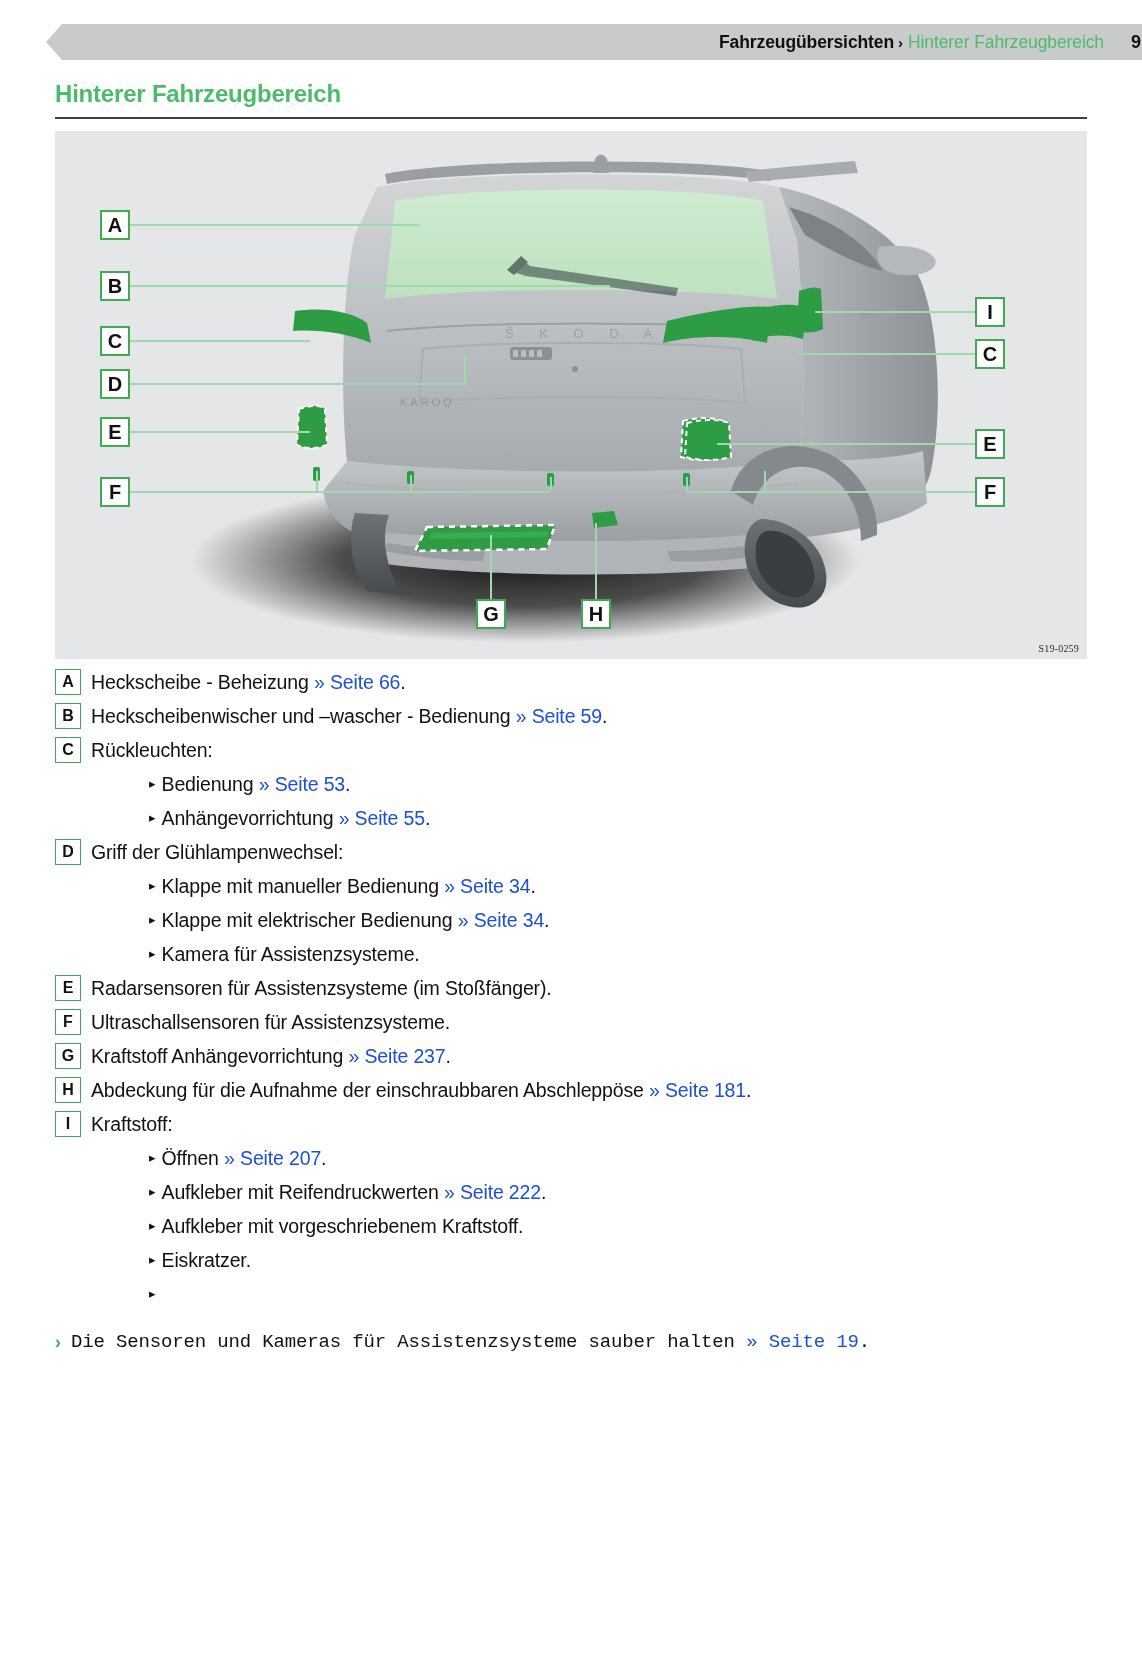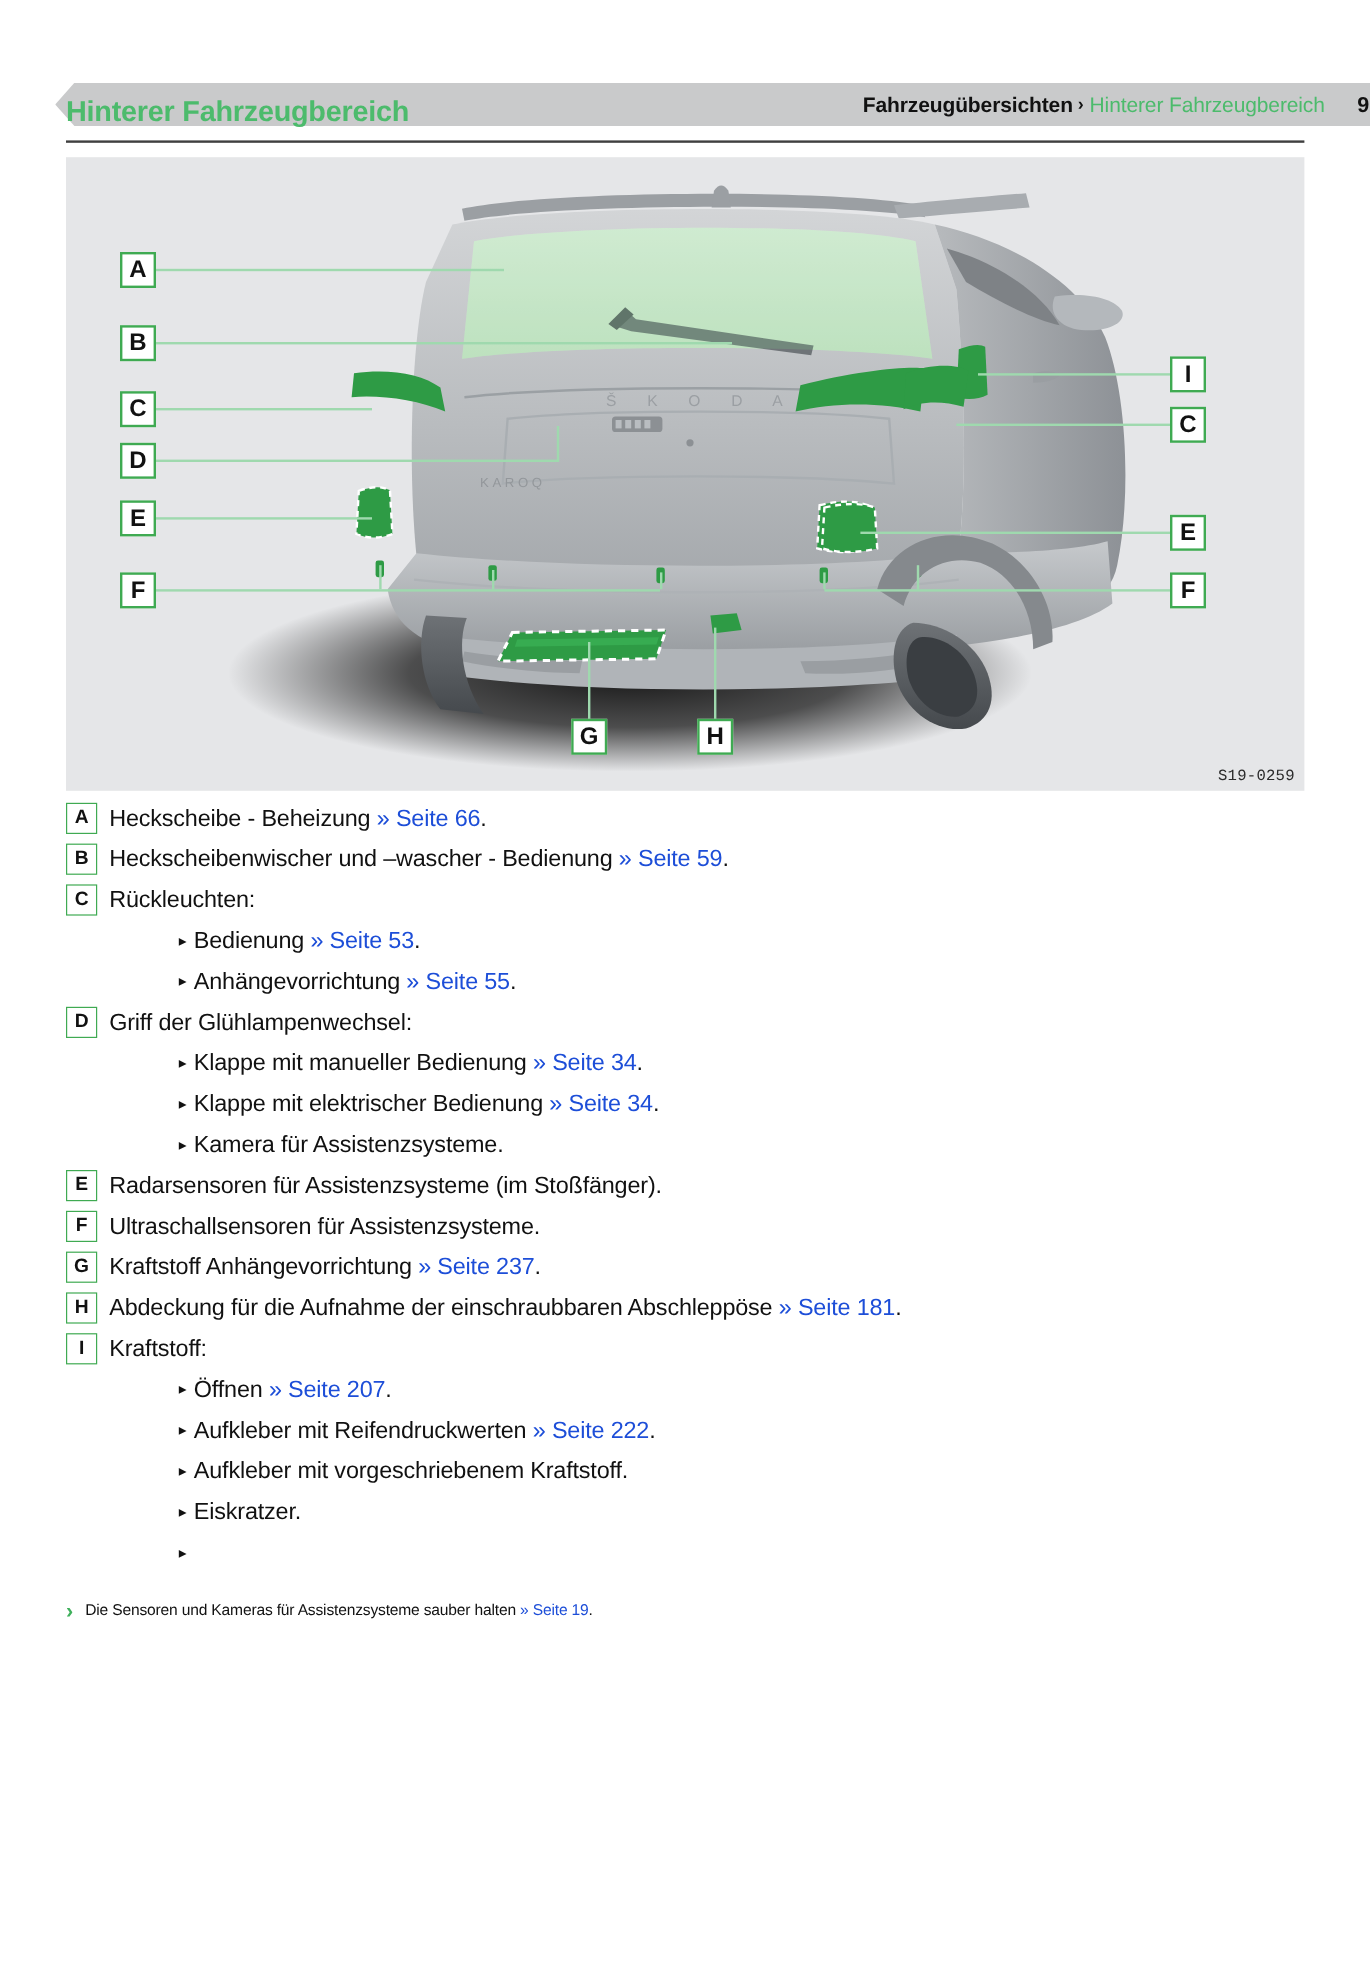--- a/index.html
+++ b/index.html
@@ -14,21 +14,21 @@
     position: relative;
     width: 1142px; height: 1654px;
     background: #ffffff;
     overflow: hidden;
   }
 
   
   .header-bar {
     position: absolute;
     left: 0; top: 24px;
-    width: 1142px; height: 36px; margin-top: 45px;
+    width: 1142px; height: 36px;
   }
   .header-shape {
     position: absolute;
     left: 0; top: 0;
     width: 1142px; height: 36px;
     background: #c9cacb;
     clip-path: polygon(62px 0, 1142px 0, 1142px 36px, 62px 36px, 46px 18px);
   }
   .header-text {
     position: absolute;
@@ -71,23 +71,23 @@
   .figure {
     position: absolute;
     left: 55px; top: 131px;
     width: 1032px; height: 528px;
     background: #e5e6e8;
     overflow: hidden;
   }
   .fig-code {
     position: absolute;
     right: 8px; bottom: 5px;
-    font-size: 13px;
+    font-size: 10px;
     color: #2b2b2b;
-    font-family: Liberation Mono, monospace;
+    font-family: Liberation Serif, serif;
     letter-spacing: 0.2px;
   }
   .car-svg { position: absolute; left: 0; top: 0; }
 
   
   .cal {
     position: absolute;
     width: 30px; height: 30px;
     border: 2px solid #3faa52;
     background: #ffffff;
@@ -157,22 +157,22 @@
   .note {
     position: absolute;
     left: 55px; top: 1328px;
     display: flex; align-items: flex-start;
   }
   .note-arrow {
     color: #3fb05c; font-size: 18px; font-weight: bold;
     line-height: 28px; margin-right: 10px;
   }
   .note-text {
-    font-size: 13px; color: #111; line-height: 28px;
-    letter-spacing: -0.15px; white-space: nowrap;
+    font-size: 19px; color: #111; line-height: 28px;
+    letter-spacing: -0.15px; white-space: nowrap; font-family: Liberation Mono, monospace;
   }
 </style>
 </head>
 <body>
 
 <div class="page">
 
   <div class="header-bar">
     <div class="header-shape"></div>
     <div class="header-text">

